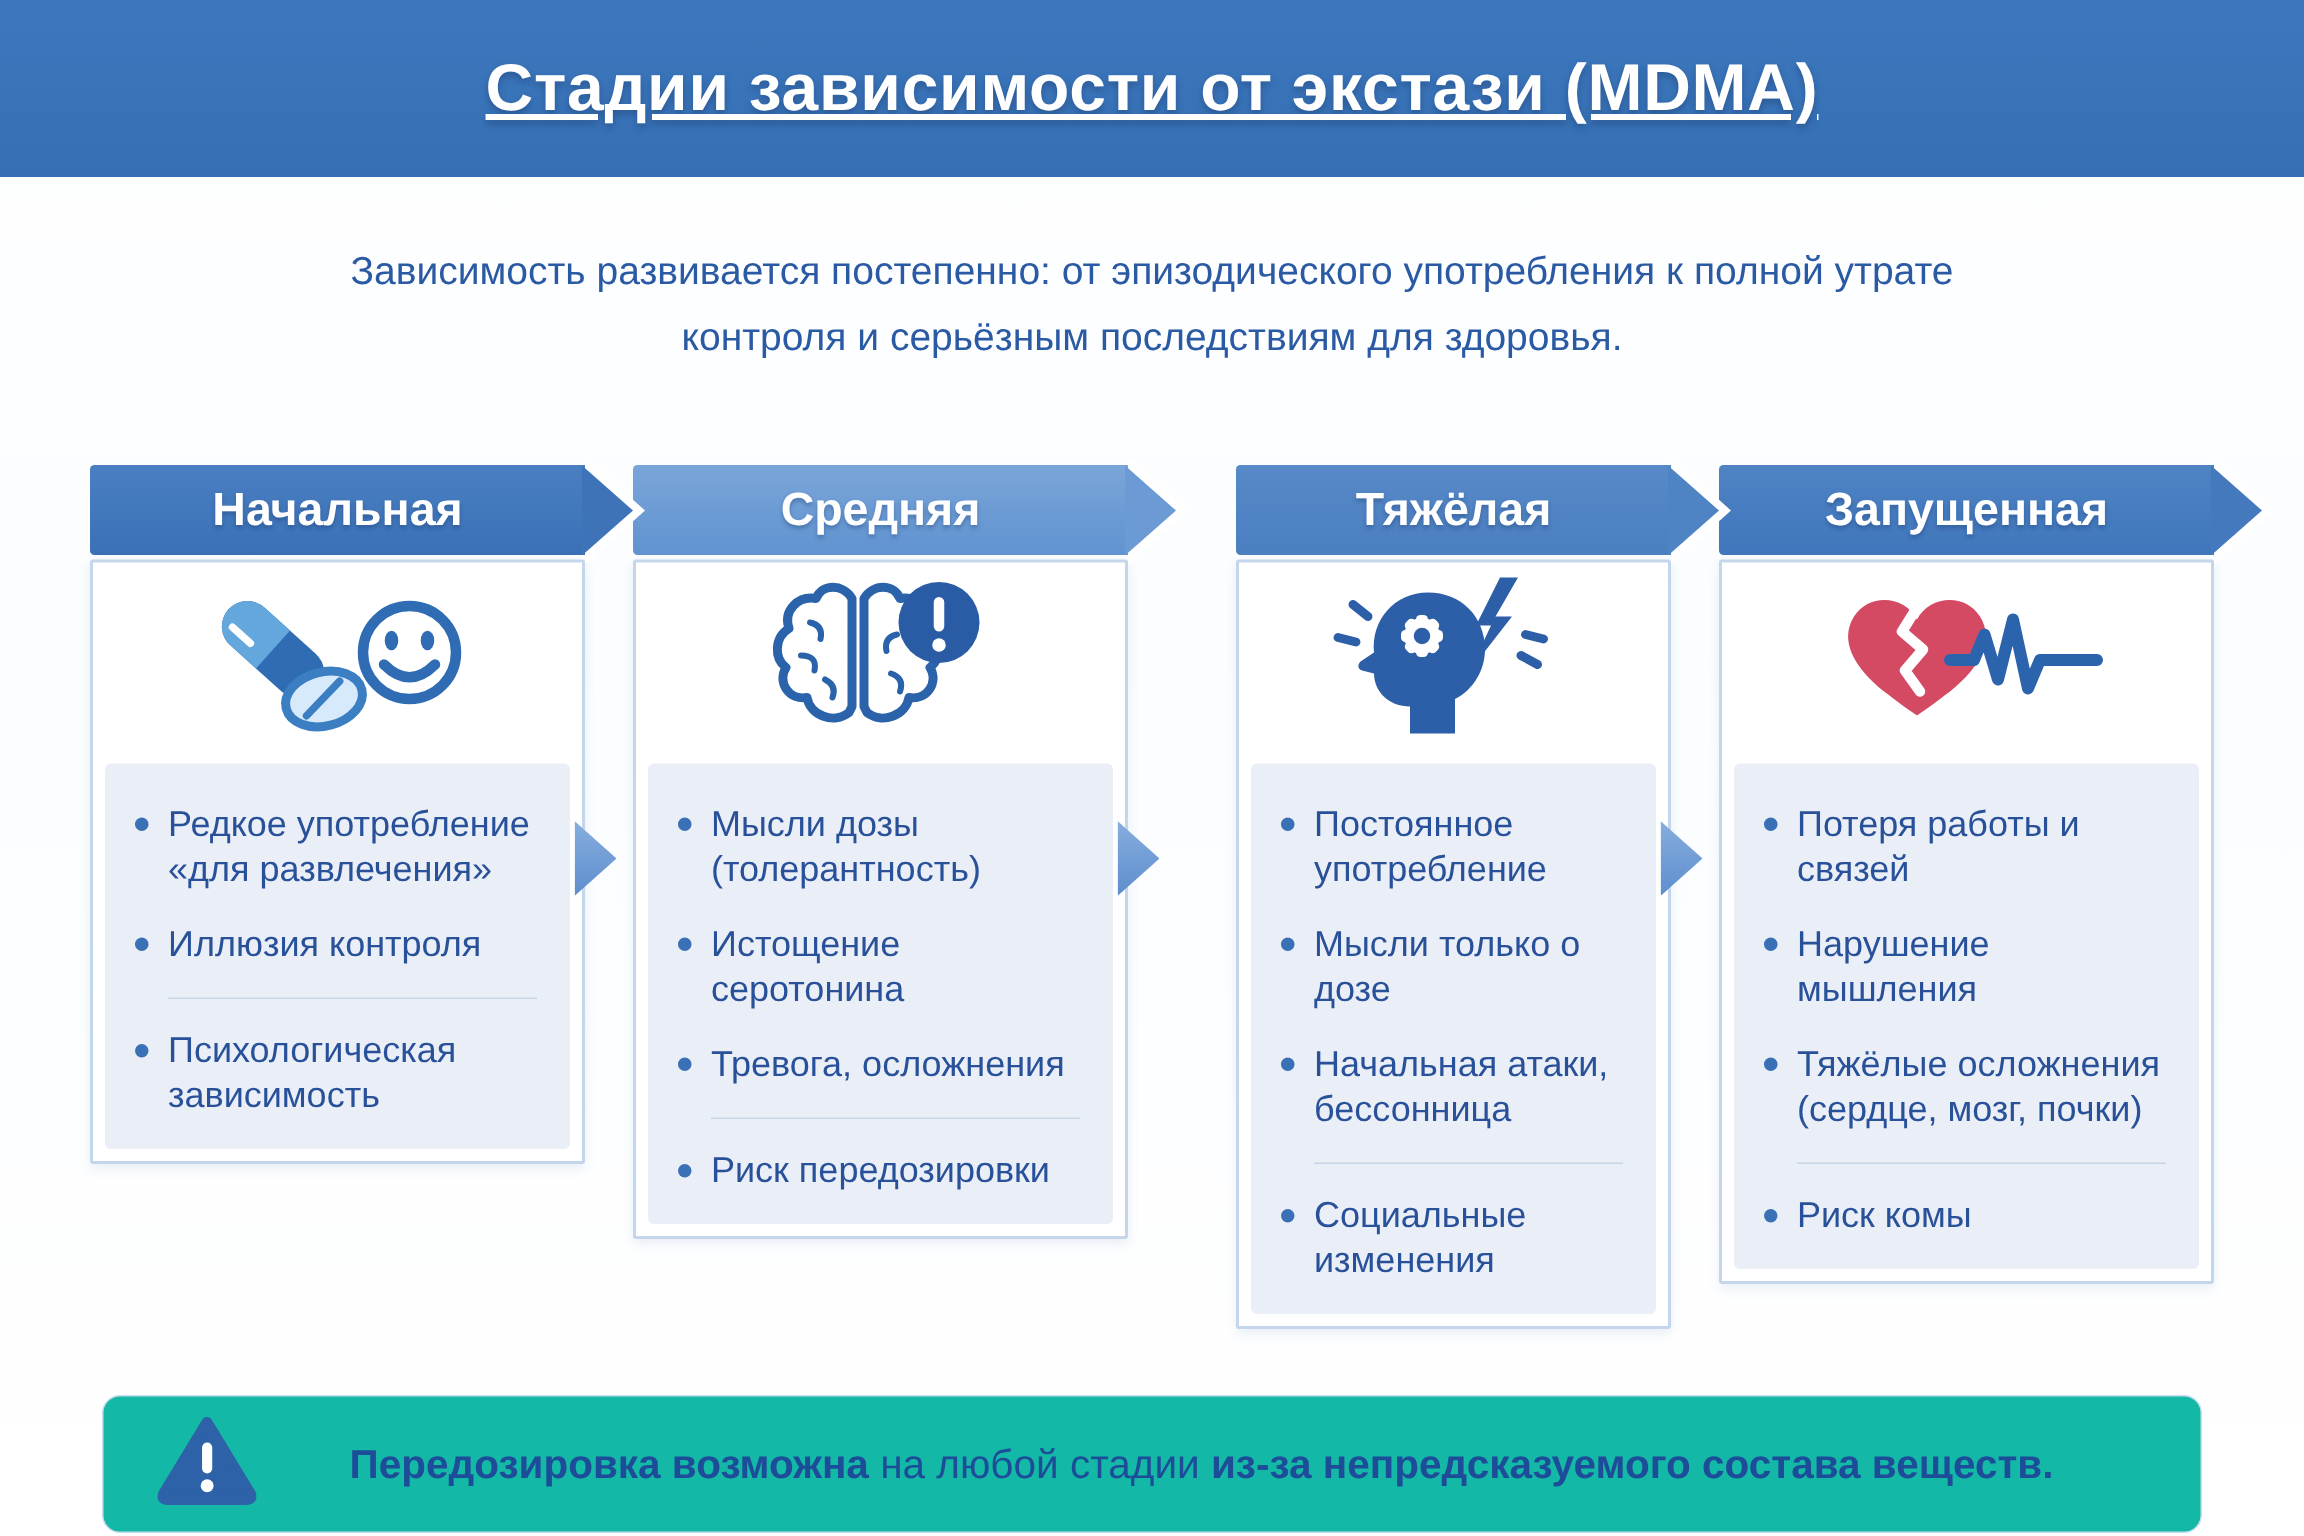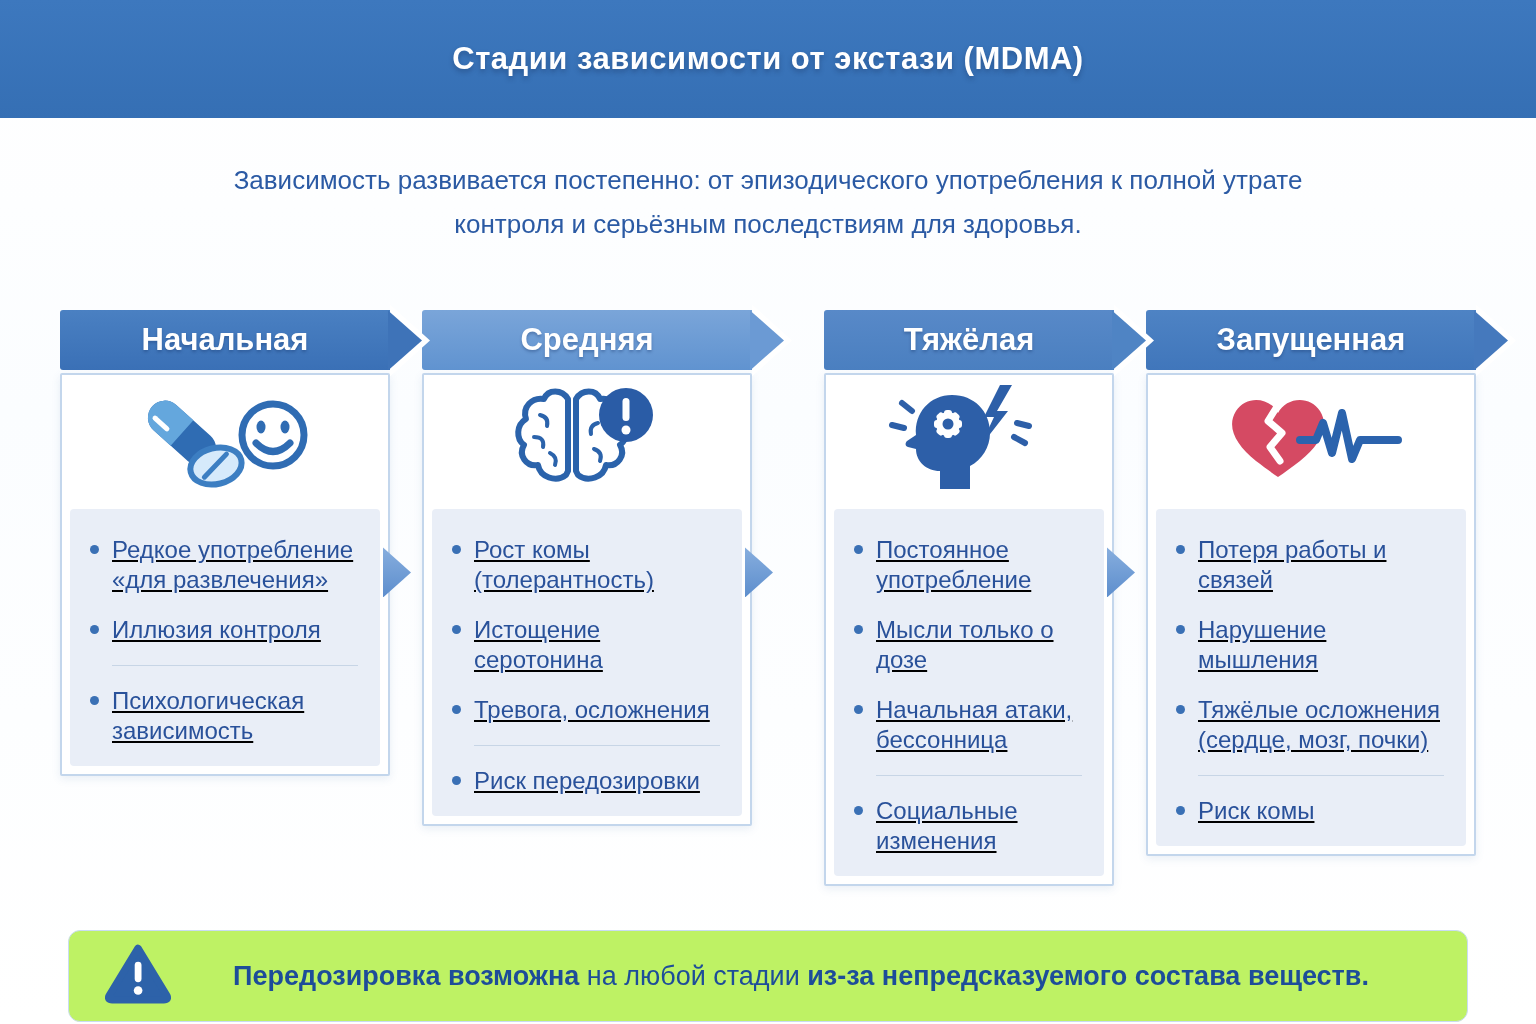--- a/index.html
+++ b/index.html
@@ -9,22 +9,23 @@
     background:linear-gradient(180deg,#ffffff 0%,#fbfdff 40%,#ffffff 100%);
   }
 
   
   .header {
     height:118px;
     background:linear-gradient(180deg,#3d78be 0%,#356fb4 100%);
     display:flex; align-items:center; justify-content:center;
   }
   .page-title {
-    color:#ffffff; font-size:31px; font-weight:bold; letter-spacing:.5px;
+    color:#ffffff; font-size:44px; font-weight:bold; letter-spacing:.5px;
     text-shadow:0 3px 5px rgba(20,40,80,.35);
+    text-decoration:underline;
   }
 
   
   .intro { margin-top:40px; text-align:center; }
   .intro p {
     display:inline-block; max-width:1160px;
     font-size:26px; line-height:1.7; color:#2b5aa4;
   }
 
   
@@ -58,21 +59,20 @@
   }
   .stage:nth-child(1) .tip { background:#3e73b8; }
   .stage:nth-child(2) .tip { background:#6b9ad4; }
   .stage:nth-child(3) .tip { background:#4f84c4; }
   .stage:nth-child(4) .tip { background:#4579bd; }
 
   .card {
     margin-top:3px; background:#ffffff;
     border:2px solid #c3d6ec; border-radius:2px;
     box-shadow:0 3px 8px rgba(80,120,170,.12);
-    text-decoration:underline;
   }
   .icon-box { height:126px; display:flex; align-items:center; justify-content:center; }
   .panel {
     margin:8px; background:#e9eef7; border-radius:4px;
     padding:26px 16px 20px 20px; min-height:252px;
   }
   .item { display:flex; gap:13px; margin-bottom:20px; }
   .item:last-child { margin-bottom:0; }
   .dot { flex:0 0 9px; width:9px; height:9px; border-radius:50%; background:#3a70b5; margin-top:10px; }
   .item span.txt { font-size:24px; line-height:1.25; color:#29519a; }
@@ -80,21 +80,21 @@
 
   .next-arrow {
     position:absolute; right:-21px; top:237px; width:28px; height:50px;
     background:linear-gradient(180deg,#87aede,#5d8ecd);
     clip-path:polygon(0 0,100% 50%,0 100%); z-index:9;
   }
 
   
   .warning {
     margin:44px 68px 0; height:92px;
-    background:#bef264; border:1px solid #c9dcf2; border-radius:12px;
+    background:#14b8a6; border:1px solid #c9dcf2; border-radius:12px;
     display:flex; align-items:center; padding:0 36px;
   }
   .warning-text { flex:1; text-align:center; font-size:27px; color:#1d4d99; }
   .warning-text .b { font-weight:bold; }
 
   
   .logo { margin:30px 0 0 100px; font-size:62px; font-weight:800; letter-spacing:1px; }
   .logo .neo {
     background:linear-gradient(115deg,#12386e 0%,#2a62a8 22%,#4f97da 45%,#1b447e 62%,#2f80c9 80%,#38a9e4 100%);
     -webkit-background-clip:text; background-clip:text; color:transparent;
@@ -181,21 +181,21 @@
             <path d="M92,66 q9,3 6,12"></path>
           </g>
           <circle cx="124" cy="32" r="27" fill="#2a5ca6"></circle>
           <rect x="120.5" y="15" width="7" height="23" rx="3.5" fill="#ffffff"></rect>
           <circle cx="124" cy="47" r="4.5" fill="#ffffff"></circle>
         </svg>
       </div>
       <div class="panel">
         <div class="item">
             <span class="dot"></span>
-            <span class="txt">Рост комы (толерантность)</span>
+            <span class="txt">Мысли дозы (толерантность)</span>
           </div>
         <div class="item">
             <span class="dot"></span>
             <span class="txt">Истощение серотонина</span>
           </div>
         <div class="item">
             <span class="dot"></span>
             <span class="txt">Тревога, осложнения</span>
           </div>
         <div class="divider"></div>

